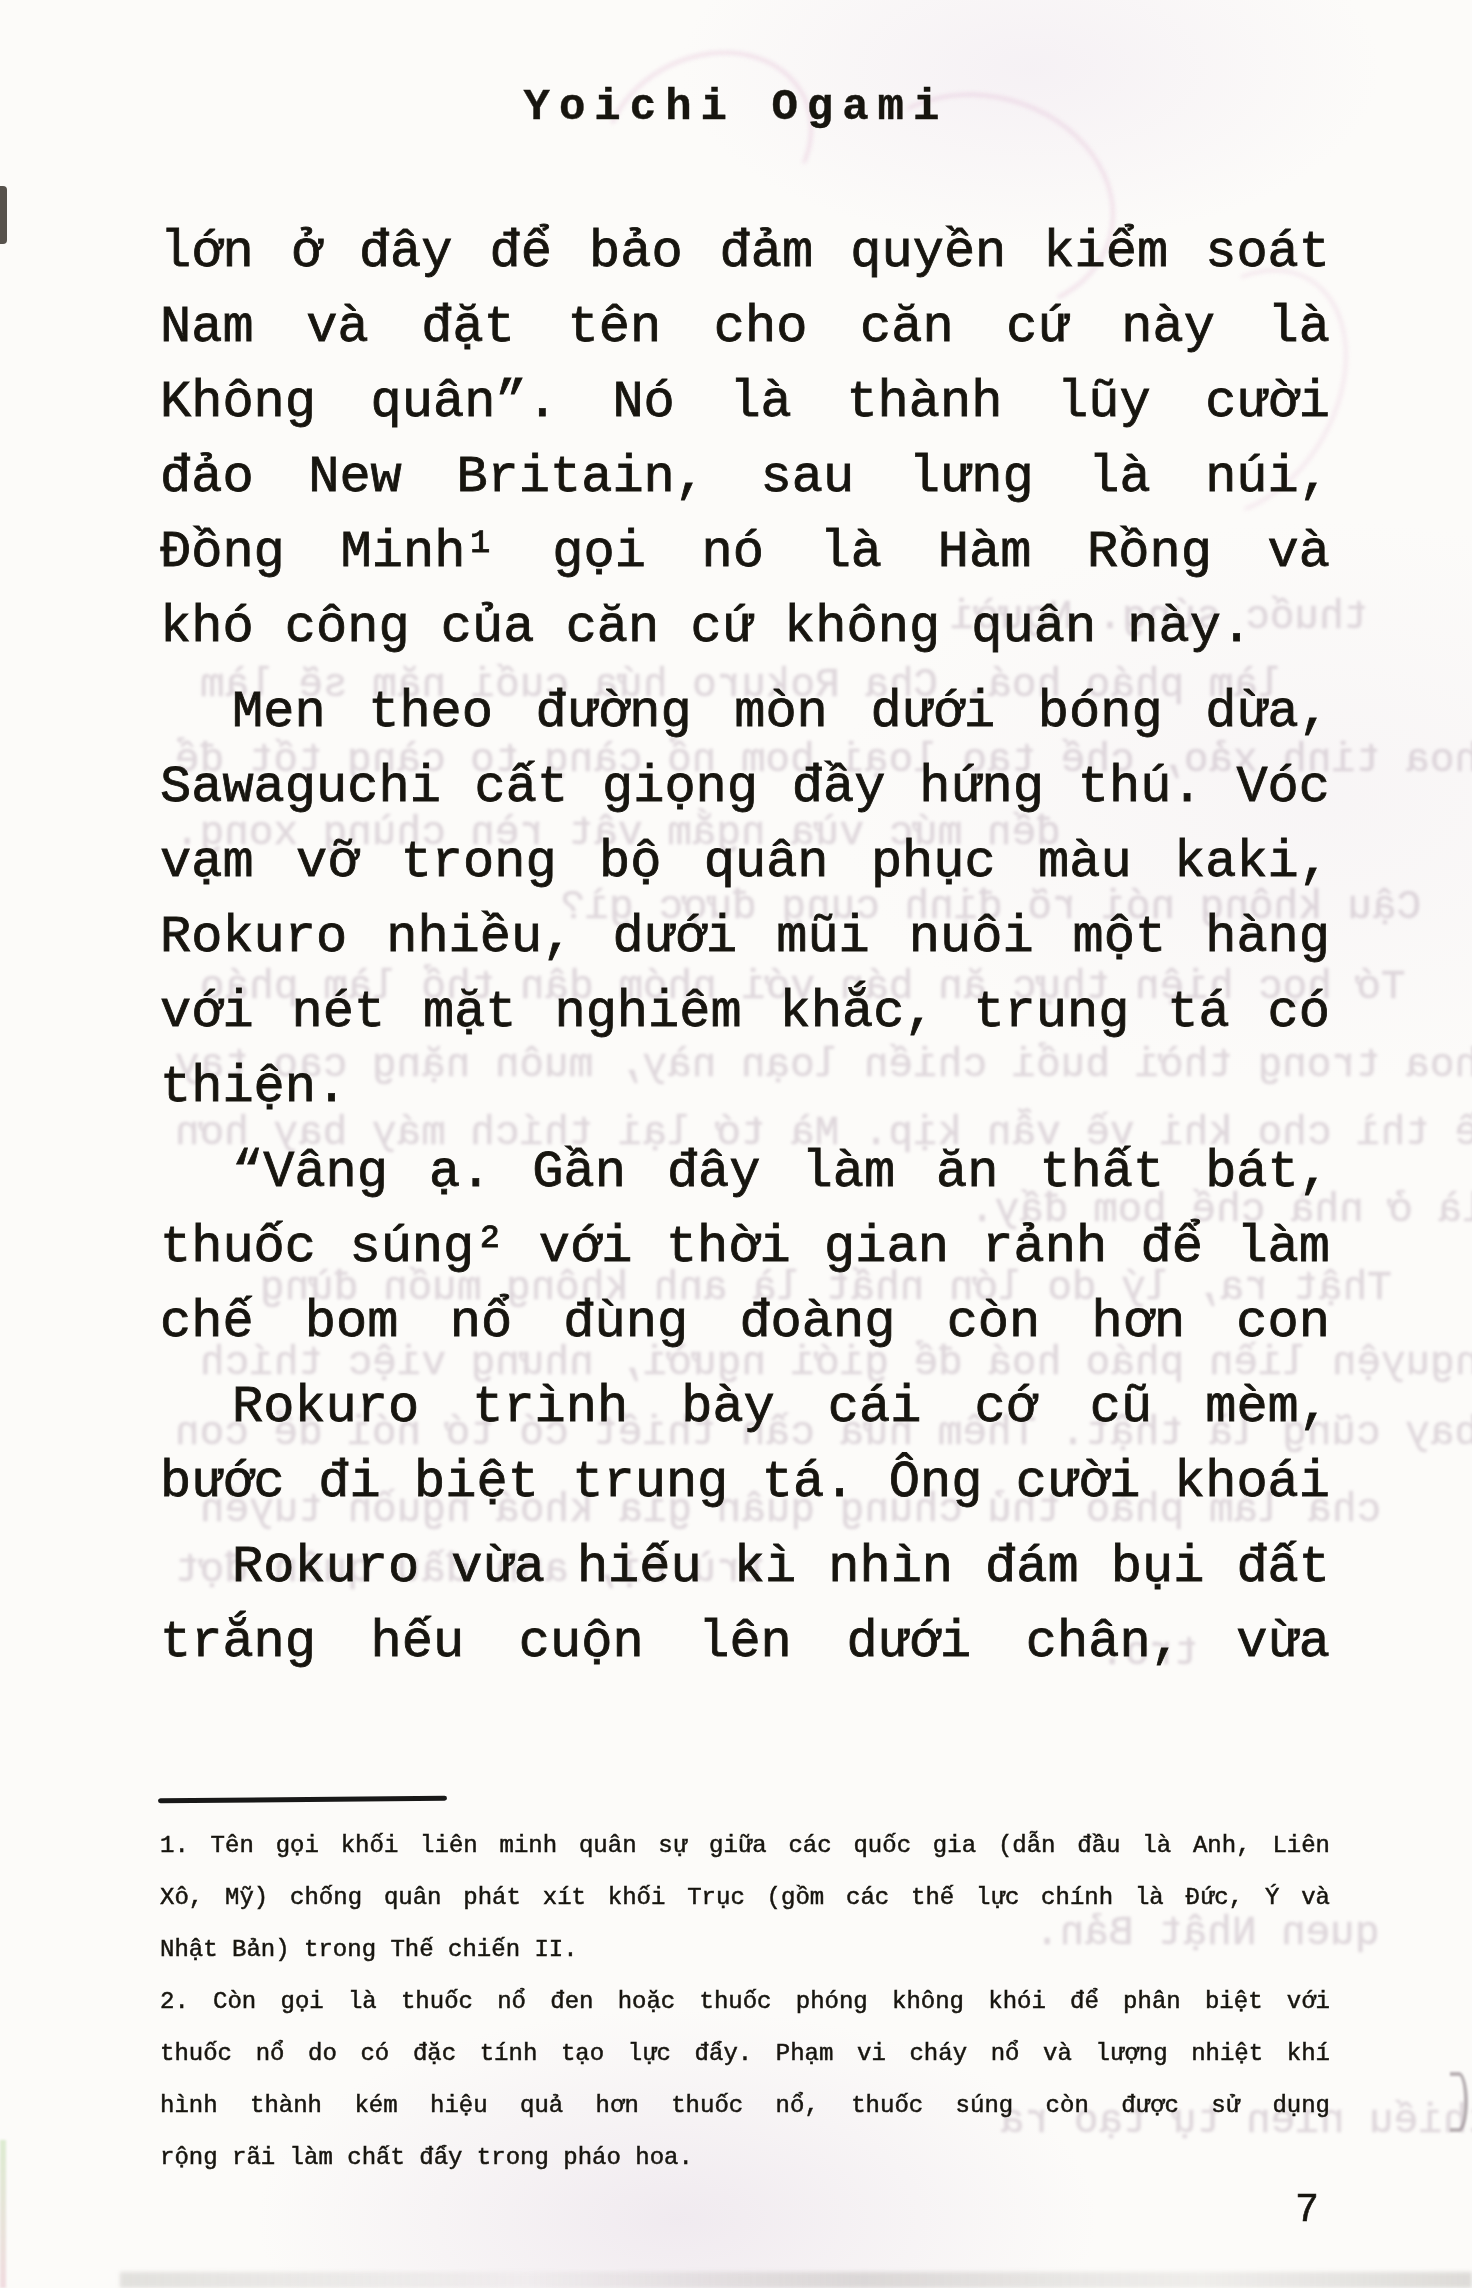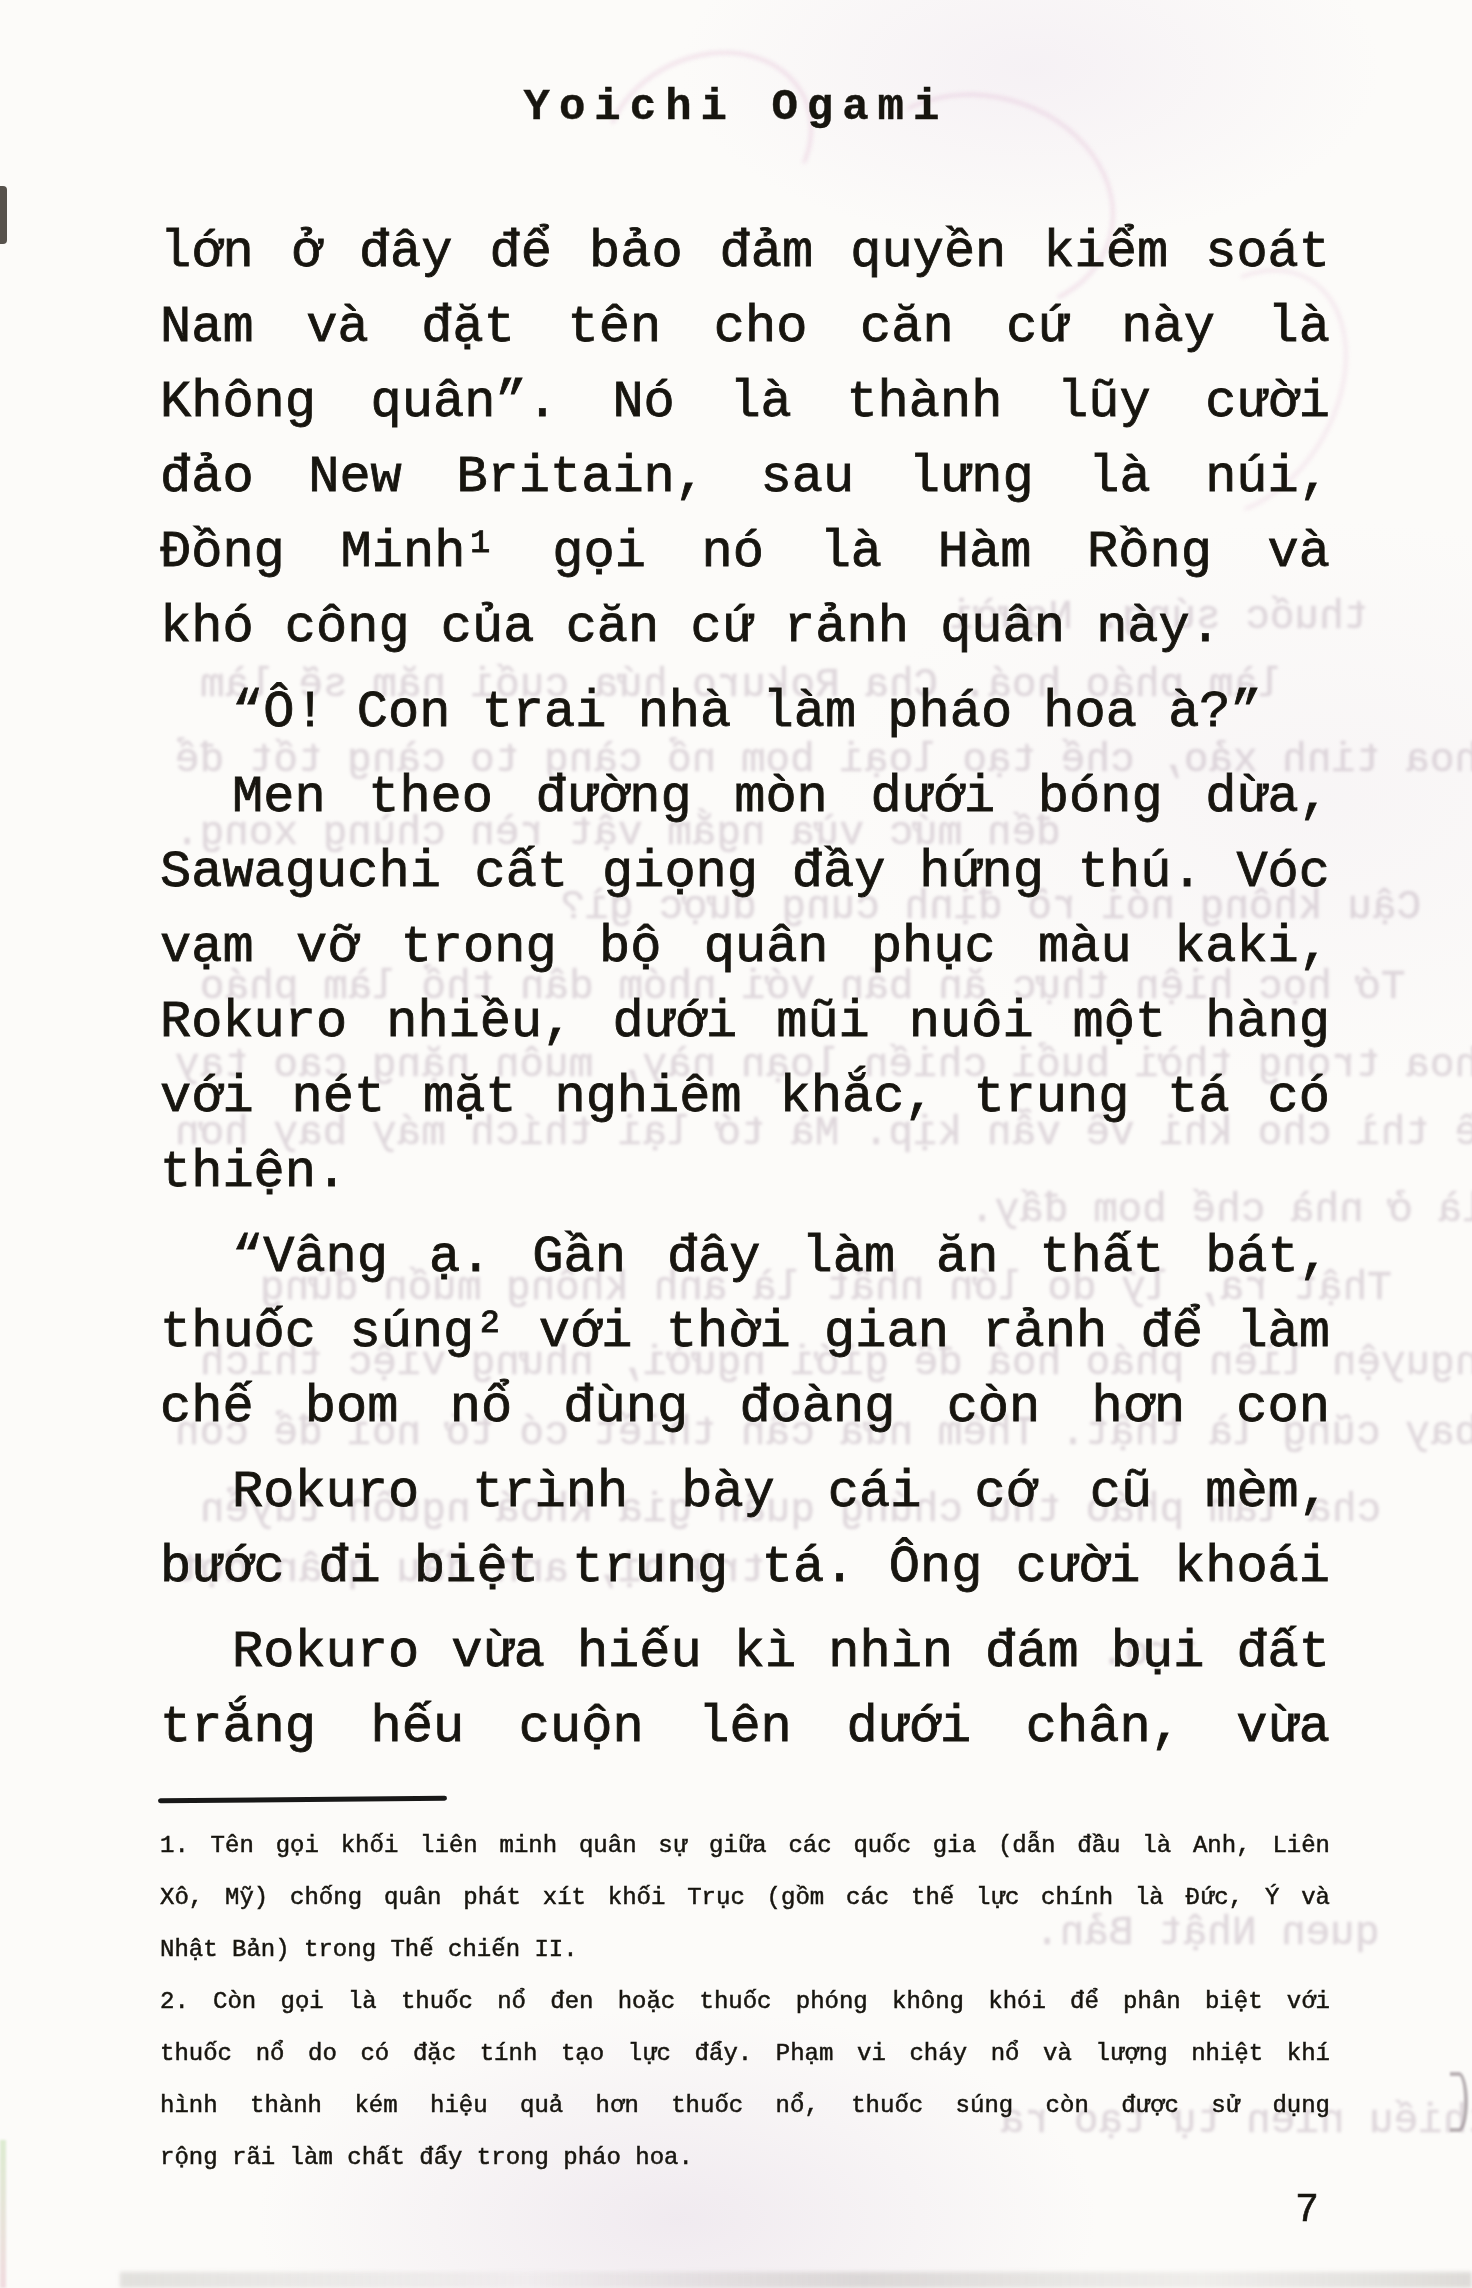--- a/index.html
+++ b/index.html
@@ -134,24 +134,21 @@
 
   <div class="title">Yoichi Ogami</div>
 
   <div class="body-block" id="body-block">
       <div class="para">
         <div class="line">lớn ở đây để bảo đảm quyền kiểm soát không phận phía</div>
         <div class="line">Nam và đặt tên cho căn cứ này là “Bông hoa của Lực phận</div>
         <div class="line">Không quân”. Nó là thành lũy cười nhiên nằm phía Bắc</div>
         <div class="line">đảo New Britain, sau lưng là núi, trước mặt là vịnh. Quân</div>
         <div class="line">Đồng Minh¹ gọi nó là Hàm Rồng và khiếp sợ trước địa thế</div>
-        <div class="line last">khó công của căn cứ rảnh quân này.</div>
-      </div>
-      <div class="para indent">
-        <div class="line last">“Ô! Con trai nhà làm pháo hoa à?”</div>
+        <div class="line last">khó công của căn cứ không quân này.</div>
       </div>
       <div class="para indent">
         <div class="line">Men theo đường mòn dưới bóng dừa, trung tá</div>
         <div class="line">Sawaguchi cất giọng đầy hứng thú. Vóc người cao lớn</div>
         <div class="line">vạm vỡ trong bộ quân phục màu kaki, ông ít tuổi hơn cha</div>
         <div class="line">Rokuro nhiều, dưới mũi nuôi một hàng ria ngắn. Trái</div>
         <div class="line">với nét mặt nghiêm khắc, trung tá có vẻ là người rất thân</div>
         <div class="line last">thiện.</div>
       </div>
       <div class="para indent">

